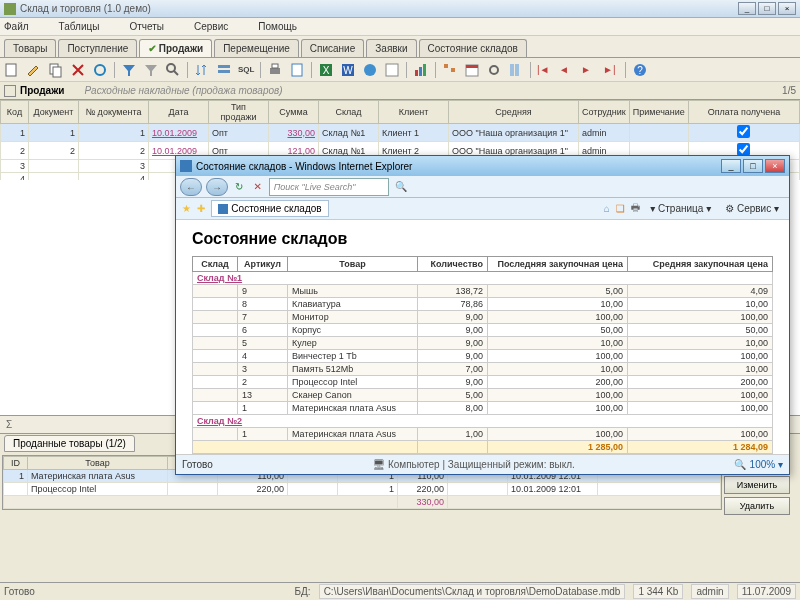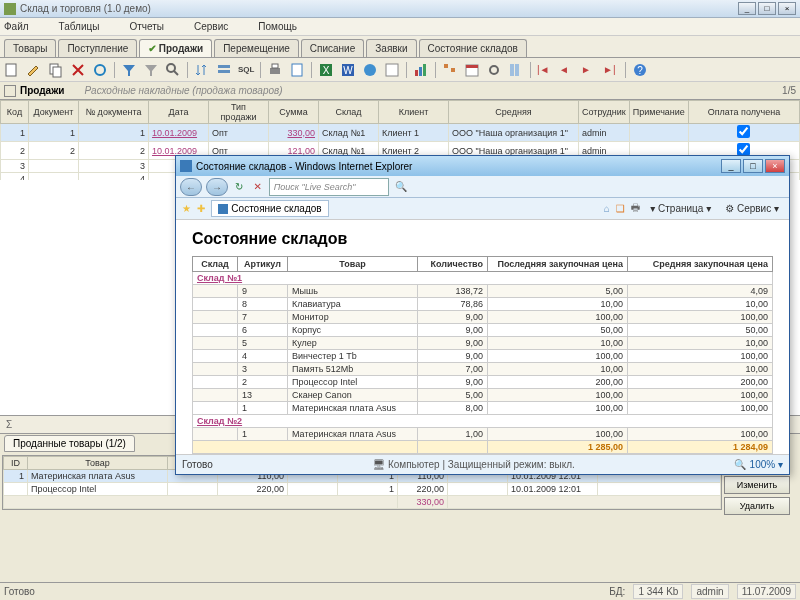--- a/index.html
+++ b/index.html
@@ -372,20 +372,21 @@
     <span class="actbtn">Добавить</span>
     <span class="actbtn">Изменить</span>
     <span class="actbtn">Удалить</span>
   </div>
 </div>
 
 <div class="statusbar">
   <span>Готово</span>
   <span style="flex:1"></span>
   <span>БД:</span>
+  <span class="cell">C:\Users\Иван\Documents\Склад и торговля\DemoDatabase.mdb</span>
   <span class="cell">1 344 Kb</span>
   <span class="cell">admin</span>
   <span class="cell">11.07.2009</span>
 </div>
 
 <div class="popup">
   <div class="ptitle">
     <span class="picon"></span>
     <span class="ptxt">Состояние складов - Windows Internet Explorer</span>
     <div class="pbtns">

